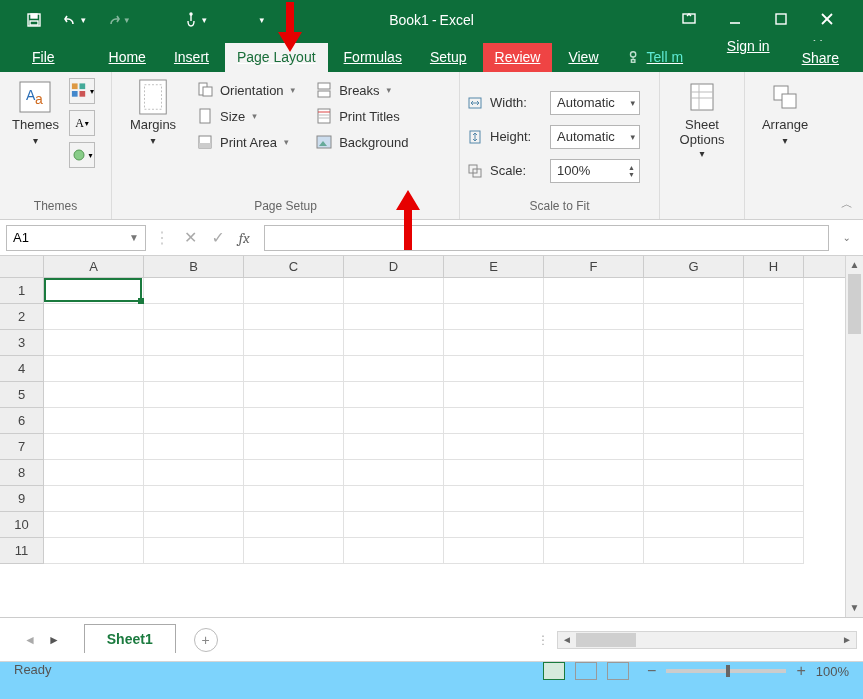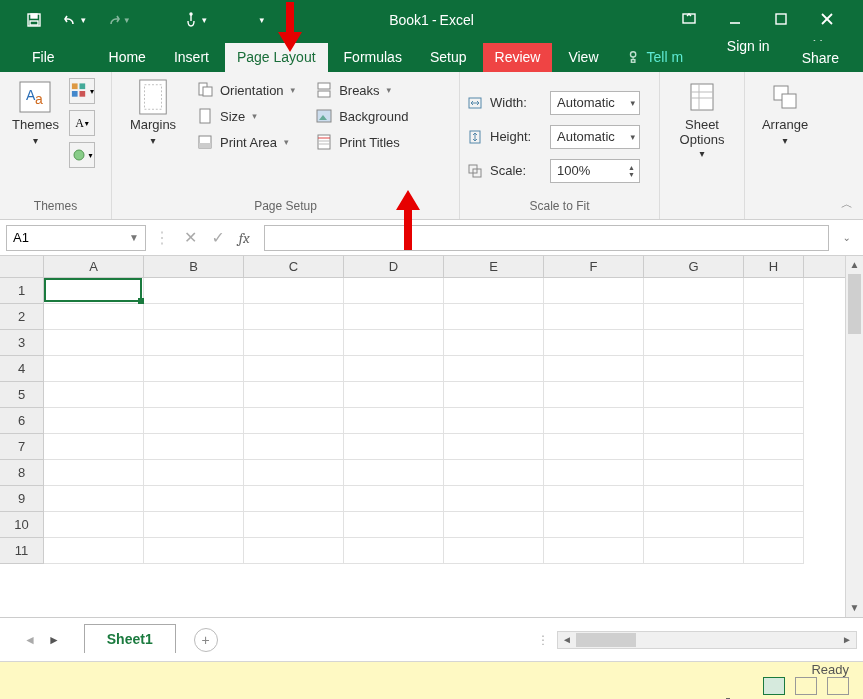--- a/index.html
+++ b/index.html
@@ -10,21 +10,21 @@
 .qat { display: flex; align-items: center; gap: 4px; padding-left: 18px; }
 .qat-btn { padding: 6px 8px; color: #fff; display: flex; align-items: center; gap: 2px; }
 .qat-btn svg { width: 16px; height: 16px; }
 .dd { font-size: 9px; margin-left: 1px; }
 .title-center { position: absolute; left: 50%; transform: translateX(-50%); display: flex; align-items: center; gap: 3px; }
 .title-right { margin-left: auto; display: flex; align-items: center; gap: 10px; padding-right: 18px; }
 .title-right .tbtn { padding: 6px 10px; }
 .title-right svg { width: 16px; height: 16px; }
 
 
-.tabs { height: 32px; background: #0d6e3a; display: flex; align-items: flex-end; color: #fff; font-size: 14px; padding-left: 20px; gap: 4px; }
+.tabs { height: 32px; background: #0d6e3a; display: flex; align-items: flex-end; color: #fff; font-size: 14px; padding-left: 20px; gap: 4px; text-decoration: underline; }
 .tab { padding: 6px 12px 7px 12px; cursor: default; }
 .tab.active { background: #f3f3f3; color: #1a6e3a; }
 .tab.hover { background: #ef4444; }
 .tab.tellme { display: flex; align-items: center; gap: 6px; color: #5eead4; }
 .tabs-right { margin-left: auto; display: flex; align-items: center; padding-right: 16px; gap: 16px; }
 .signin { color: #fff; padding: 6px 8px; }
 .share { display: flex; align-items: center; gap: 6px; color: #fff; padding: 6px 8px; flex-direction: column; }
 
 
 .ribbon { height: 148px; background: #f3f3f3; border-bottom: 1px solid #d0d0d0; display: flex; position: relative; }
@@ -80,21 +80,21 @@
 .st-nav .en { color:#555; }
 .st-tab { border:1px solid #aaa; border-bottom:none; padding:6px 22px; font-size:14px; color:#1a7a3e; font-weight:600; background:#fff; transform:translateY(-1px); }
 .st-add { width:24px; height:24px; border:1px solid #bbb; border-radius:50%; display:flex; align-items:center; justify-content:center; margin-left:18px; color:#888; font-size:14px; }
 .st-split { margin-left:auto; color:#aaa; padding:0 8px; font-size:12px; }
 .hscroll { flex:0 0 300px; height:18px; background:#f0f0f0; border:1px solid #d5d5d5; display:flex; align-items:center; margin-right:6px; }
 .hscroll .btn { width:18px; text-align:center; font-size:10px; color:#666; }
 .hscroll .track { flex:1; position:relative; height:100%; }
 .hscroll .thumb { position:absolute; left:0; top:1px; bottom:1px; width:60px; background:#cfcfcf; }
 
 
-.status { position:absolute; left:0; right:0; bottom:0; height:38px; background:#fef9c3; border-top:1px solid #d5d5d5; display:flex; align-items:flex-end; font-size:13px; color:#555; padding:0 14px;flex-direction:column; }
+.status { position:absolute; left:0; right:0; bottom:0; height:38px; background:#7dd3fc; border-top:1px solid #d5d5d5; display:flex; align-items:flex-start; font-size:13px; color:#555; padding:0 14px; }
 .views { margin-left:auto; display:flex; gap:10px; align-items:center; }
 .views .vb { width:22px; height:18px; border:1px solid #999; }
 .views .vb.active { background:#d6eadd; border-color:#1a7a3e; }
 .zoom { display:flex; align-items:center; gap:10px; margin-left:18px; }
 .zoom .track { width:120px; height:4px; background:#ccc; position:relative; }
 .zoom .track .knob { position:absolute; left:50%; top:-4px; width:4px; height:12px; background:#666; }
 
 
 .arrow-down { position:absolute; color:#e60000; pointer-events:none; }
 .arrow-up { position:absolute; color:#e60000; pointer-events:none; }
@@ -281,36 +281,36 @@
                 <rect x="3" y="2" width="12" height="6" fill="#fff" stroke="#888"></rect>
                 <rect x="3" y="10" width="12" height="6" fill="#fff" stroke="#888"></rect>
               </svg>
             </div>
             <span>Breaks</span> 
             <span class="dd" style="color:#777">▾</span>
           </div>
         <div class="hbtn">
             <div class="ic16">
               <svg width="18" height="18" viewBox="0 0 18 18">
-                <rect x="2" y="3" width="14" height="12" fill="#cde" stroke="#888"></rect>
-                <polygon points="4,13 8,8 12,13" fill="#6a9"></polygon>
-              </svg>
-            </div>
-            <span>Background</span>
-          </div>
-        <div class="hbtn">
-            <div class="ic16">
-              <svg width="18" height="18" viewBox="0 0 18 18">
                 <rect x="3" y="2" width="12" height="14" fill="#fff" stroke="#888"></rect>
                 <line x1="3" y1="5" x2="15" y2="5" stroke="#d44"></line>
                 <line x1="3" y1="8" x2="15" y2="8" stroke="#bbb"></line>
                 <line x1="3" y1="11" x2="15" y2="11" stroke="#bbb"></line>
               </svg>
             </div>
             <span>Print Titles</span>
+          </div>
+        <div class="hbtn">
+            <div class="ic16">
+              <svg width="18" height="18" viewBox="0 0 18 18">
+                <rect x="2" y="3" width="14" height="12" fill="#cde" stroke="#888"></rect>
+                <polygon points="4,13 8,8 12,13" fill="#6a9"></polygon>
+              </svg>
+            </div>
+            <span>Background</span>
           </div>
       </div>
     </div>
     <div class="group-label">Page Setup</div>
   </div>
 
   <div class="group" style="width:200px">
     <div class="group-body" style="align-items:center">
       <div class="scale-grid">
         <div class="sic"><svg width="18" height="18" viewBox="0 0 18 18" stroke="#58a" fill="none">

